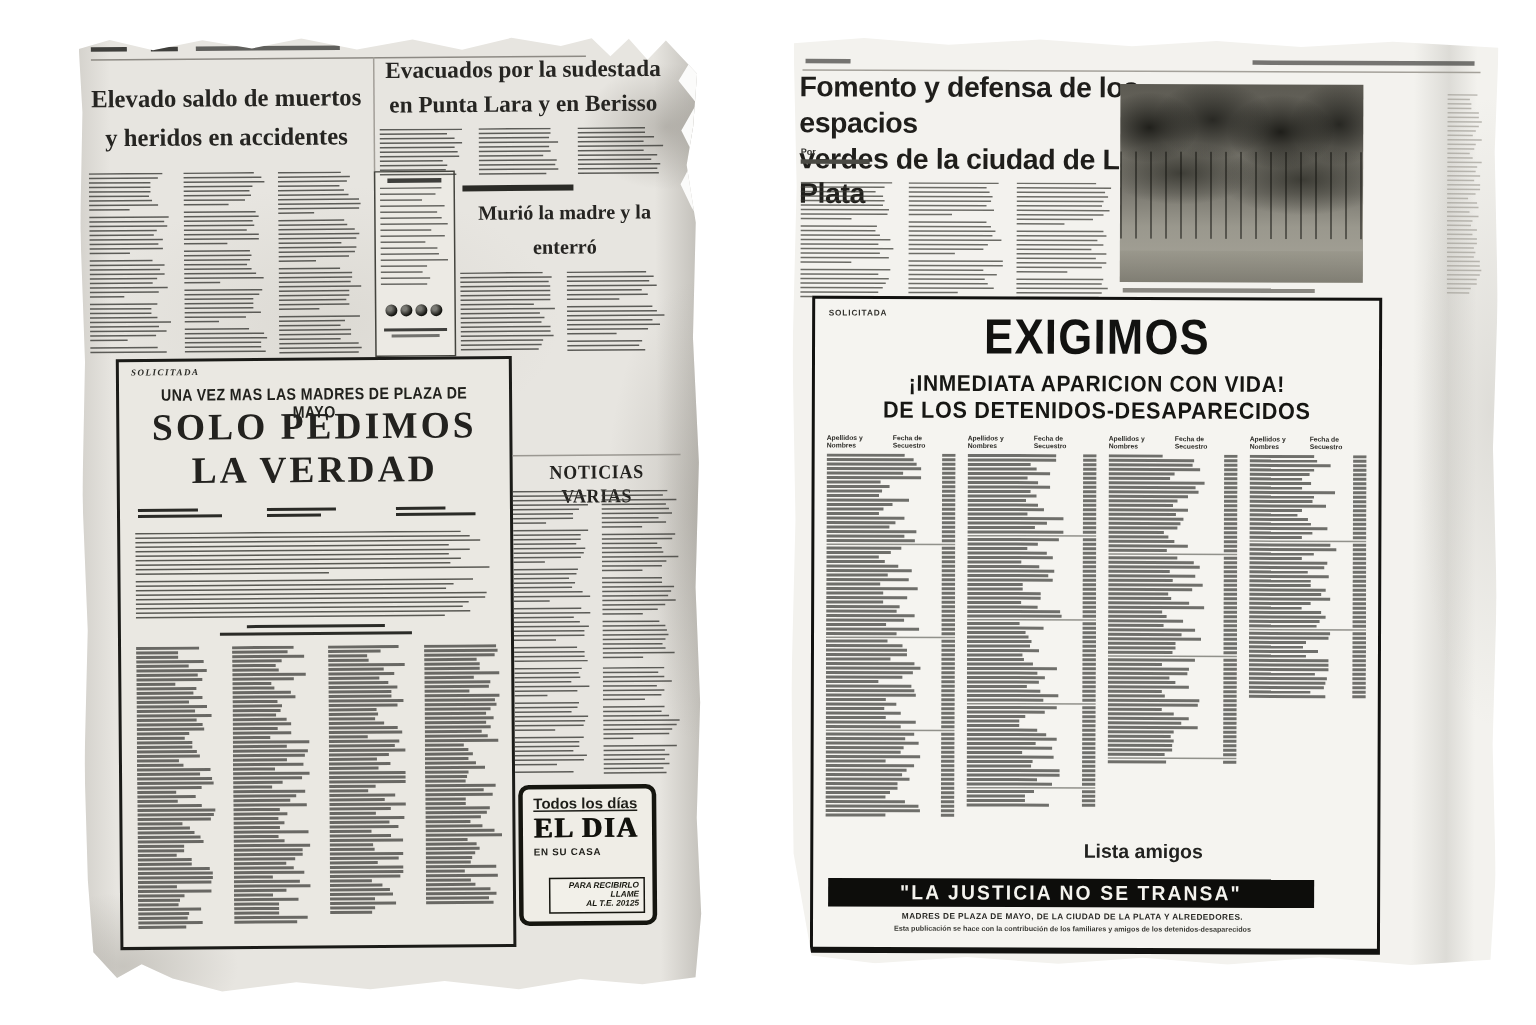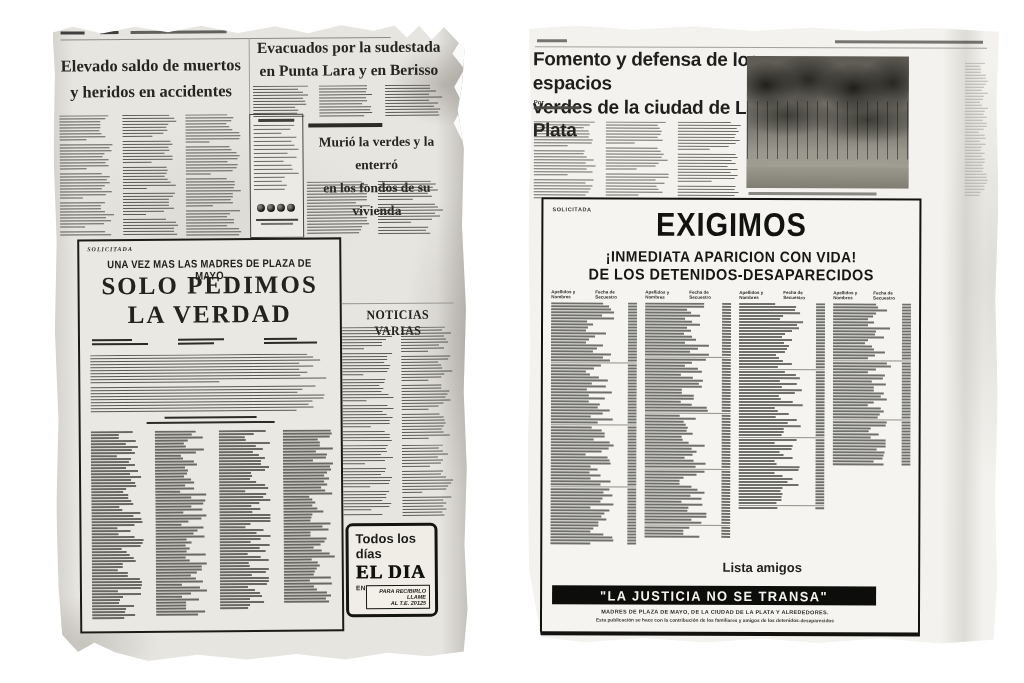--- a/index.html
+++ b/index.html
@@ -606,22 +606,21 @@
           <div style="height: 100%; width: 91.0257%; background: rgba(58, 58, 54, 0.8);"></div>
         </div>
         <div style="height: 1px; margin-bottom: 2px; display: flex; justify-content: space-between;">
           <div style="height: 100%; width: 93.1024%; background: rgba(58, 58, 54, 0.8);"></div>
         </div>
       </div>
 
     <div class="bar abs" style="left:255px;top:102px;width:74px;height:4px;background:#2b2b27;"></div>
 
     <div class="abs serif headline" style="left:253px;top:110px;width:140px;font-size:13.5px;font-weight:700;text-align:center;line-height:1.7;">
-      <div>Murió la verdes y la enterró</div>
-      <div>en los fondos de su vivienda</div>
+      <div>Murió la madre y la enterró</div>
     </div>
 
     <div class="abs greek" style="left:253px;top:160px;width:64px;height:54px;">
         <div style="height: 1px; margin-bottom: 2px; display: flex; justify-content: space-between;">
           <div style="height: 100%; width: 85.3144%; background: rgba(58, 58, 54, 0.8);"></div>
         </div>
         <div style="height: 1px; margin-bottom: 2px; display: flex; justify-content: space-between;">
           <div style="height: 100%; width: 95.2181%; background: rgba(58, 58, 54, 0.8);"></div>
         </div>
         <div style="height: 1px; margin-bottom: 2px; display: flex; justify-content: space-between;">
@@ -1909,21 +1908,21 @@
         </div>
         <div style="height: 1px; margin-bottom: 2px; display: flex; justify-content: space-between;">
           <div style="height: 100%; width: 77.0258%; background: rgba(58, 58, 54, 0.8);"></div>
         </div>
         <div style="height: 1px; margin-bottom: 2px; display: flex; justify-content: space-between;">
           <div style="height: 100%; width: 79.9281%; background: rgba(58, 58, 54, 0.8);"></div>
         </div>
       </div>
 
     <div class="abs" style="left:289px;top:502px;width:86px;height:88px;border:3px solid #15150f;border-radius:7px;background:#efede6;">
-      <div style="margin:5px 0 0 7px;font-size:13px;font-weight:700;color:#1d1d18;">Todos los días</div>
+      <div style="margin:5px 0 0 7px;font-size:10px;font-weight:700;color:#1d1d18;text-decoration:underline;">Todos los días</div>
       <div class="serif" style="margin:0 0 0 7px;font-size:19px;font-weight:700;letter-spacing:1px;color:#12120d;text-shadow:.6px 0 #12120d;">EL DIA</div>
       <div style="margin:1px 0 0 7px;font-size:6.5px;font-weight:700;letter-spacing:.5px;color:#1d1d18;">EN SU CASA</div>
       <div style="position:absolute;right:5px;bottom:5px;width:56px;border:1.5px solid #15150f;padding:2px 3px;text-align:right;background:#f2f0e9;">
         <div style="font-size:5.5px;font-weight:700;font-style:italic;color:#17170f;">PARA RECIBIRLO</div>
         <div style="font-size:5.5px;font-weight:700;font-style:italic;color:#17170f;">LLAME</div>
         <div style="font-size:5.5px;font-weight:700;font-style:italic;color:#17170f;">AL T.E. 20125</div>
       </div>
     </div>
 
     <div class="abs" style="right:-2px;top:0;width:16px;height:128px;background:#fbfbfa;clip-path:polygon(100% 0,0 4%,70% 14%,10% 26%,85% 38%,20% 52%,75% 66%,15% 80%,60% 92%,100% 100%);"></div>

